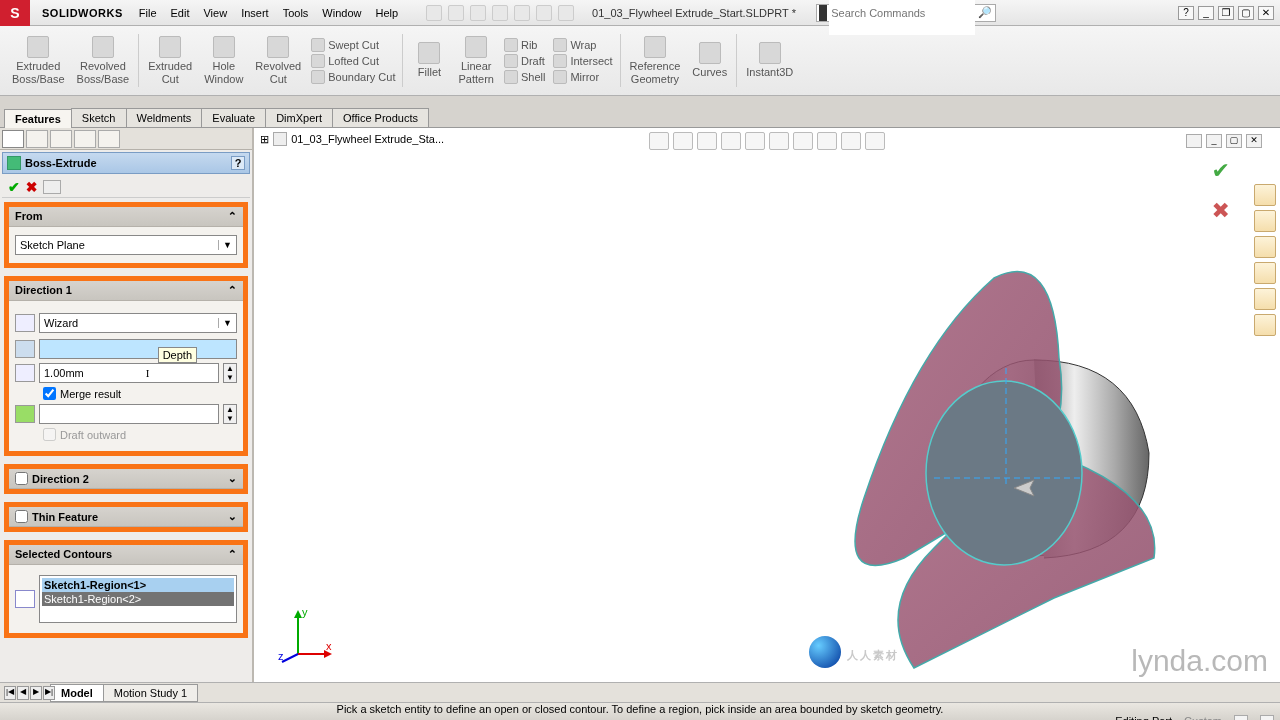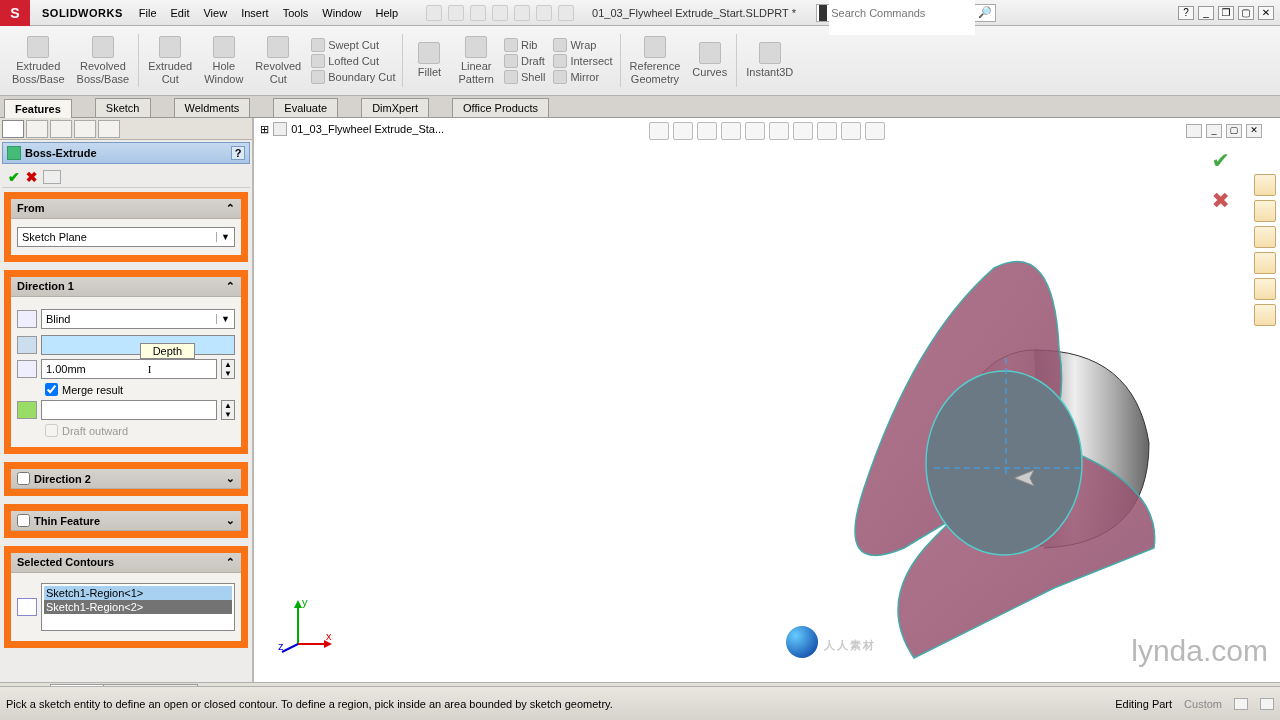--- a/index.html
+++ b/index.html
@@ -25,21 +25,21 @@
 .ribbon { height: 70px; background: linear-gradient(#f5f5f5,#e8e8e8); border-bottom: 1px solid #b0b0b0; display: flex; align-items: stretch; padding: 2px 6px; }
 .rbtn { display: flex; flex-direction: column; align-items: center; justify-content: center; padding: 2px 6px; border-right: 0px; min-width: 46px; text-align: center; line-height: 1.1; }
 .rbtn .ric { width: 22px; height: 22px; background: #d8d8d8; border: 1px solid #bbb; margin-bottom: 2px; border-radius: 2px; }
 .rbtn .lbl { font-size: 10px; color: #555; }
 .rsep { width: 1px; background: #ccc; margin: 6px 3px; }
 .rstack { display: flex; flex-direction: column; justify-content: center; gap: 2px; padding: 0 4px; }
 .rrow { display: flex; align-items: center; gap: 3px; font-size: 10px; color: #555; }
 .rrow .ric2 { width: 14px; height: 14px; background: #d8d8d8; border: 1px solid #bbb; border-radius: 2px; }
 
 
-.cmdtabs { height: 22px; background: #d6d3ce; display: flex; align-items: flex-end; padding-left: 4px; border-bottom: 1px solid #999; gap: 24px; }
+.cmdtabs { height: 32px; background: #d6d3ce; display: flex; align-items: flex-end; padding-left: 4px; border-bottom: 1px solid #999; }
 .cmdtabs .tab { padding: 3px 10px; background: #e6e4df; border: 1px solid #999; border-bottom: none; margin-right: -1px; font-size: 11px; cursor: pointer; }
 .cmdtabs .tab.active { background: #f7f5f0; font-weight: bold; position: relative; top: 1px; }
 
 
 .main { display: flex; height: 574px; }
 
 
 .leftpane { width: 254px; background: #eeecea; border-right: 2px solid #bcb8b1; display: flex; flex-direction: column; }
 .tabicons { height: 22px; background: #e4e1db; border-bottom: 1px solid #b5b1aa; display: flex; padding: 2px; gap: 2px; }
 .tabicons .ti { width: 22px; height: 18px; border: 1px solid #aaa; background: #f4f2ee; }
@@ -47,36 +47,36 @@
 
 .pm-header { height: 22px; background: linear-gradient(#c5d9ef,#aac7e6); border: 1px solid #7a9cc4; margin: 2px; display: flex; align-items: center; padding: 0 4px; font-weight: bold; }
 .pm-header .phic { width: 14px; height: 14px; background: #4b7; border: 1px solid #396; margin-right: 4px; }
 .pm-header .q { margin-left: auto; width: 14px; text-align: center; border: 1px solid #7a9cc4; background: #dce9f7; }
 
 .pm-confirm { height: 22px; display: flex; align-items: center; gap: 6px; padding: 0 6px; border-bottom: 1px solid #ccc; margin: 0 2px; }
 .pm-confirm .ok { color: #0a0; font-size: 14px; font-weight: bold; }
 .pm-confirm .no { color: #c00; font-size: 14px; font-weight: bold; }
 .pm-confirm .pv { width: 18px; height: 14px; border: 1px solid #aaa; background: #eee; }
 
-.pm-group { margin: 4px 4px; border: 7px solid #f97316; }
+.pm-group { margin: 4px 4px; border: 5px solid #f97316; }
 .pm-group .gh { background: linear-gradient(#d6d3ce,#c8c5bf); padding: 3px 6px; font-weight: bold; display: flex; justify-content: space-between; border-bottom: 1px solid #b5b1aa; }
 .pm-group .gbody { background: #f4f2ee; padding: 6px; }
 .dropdown { width: 100%; height: 20px; border: 1px solid #888; background: #fff; display: flex; align-items: center; padding: 0 4px; justify-content: space-between; margin: 2px 0; }
 .dropdown .dd { border-left: 1px solid #aaa; padding-left: 4px; font-size: 9px; }
 .field-row { display: flex; align-items: center; gap: 4px; margin: 4px 0; position: relative; }
 .field-row .fic { width: 20px; height: 18px; border: 1px solid #999; background: #eef; flex-shrink:0; }
 .field-row .finput { flex: 1; height: 20px; border: 1px solid #888; background: #fff; padding: 0 4px; display:flex; align-items:center; }
 .field-row .spin { width: 14px; height: 20px; border: 1px solid #888; background: #f0f0f0; font-size:8px; text-align:center; line-height:9px; }
-.tooltip { position: absolute; background: #ffffe1; border: 1px solid #888; padding: 1px 12px; font-size: 11px; right: 40px; top: -16px; z-index: 5; }
+.tooltip { position: absolute; background: #ffffe1; border: 1px solid #888; padding: 1px 4px; font-size: 11px; right: 40px; top: -16px; z-index: 5; }
 .chk { display: flex; align-items: center; gap: 4px; margin: 4px 0 4px 28px; }
 .chk input { width: 13px; height: 13px; }
 .sel-item { background: #fff; border: 1px solid #888; min-height: 48px; padding: 2px; }
 .sel-item .si { padding: 1px 2px; }
 .sel-item .si.hl { background: #737373; color: #fff; }
-.sel-item .si.hl2 { background: #a8d0f0; }
+.sel-item .si.hl2 { background: #a8d0f0; font-weight: bold; }
 
 
 .viewport { flex: 1; background: #fff; position: relative; overflow: hidden; }
 .vp-top { position: absolute; top: 4px; left: 6px; display: flex; align-items: center; gap: 4px; font-size: 11px; }
 .vp-top .vic { width: 14px; height: 14px; border: 1px solid #aaa; background: #eee; }
 .vp-toolbar { position: absolute; top: 4px; left: 50%; transform: translateX(-50%); display: flex; gap: 4px; }
 .vp-toolbar .vt { width: 20px; height: 18px; border: 1px solid #bbb; background: #f6f6f6; border-radius: 2px; }
 .vp-corner { position: absolute; top: 6px; right: 18px; display: flex; gap: 4px; }
 .vp-corner .vc { width: 16px; height: 14px; border: 1px solid #aaa; background: #f2f2f2; font-size:9px; text-align:center; }
 .vp-right-tools { position: absolute; right: 4px; top: 56px; display: flex; flex-direction: column; gap: 4px; }
@@ -92,26 +92,26 @@
 .triad { position: absolute; left: 24px; bottom: 38px; }
 
 
 .btabs { position: absolute; bottom: 18px; left: 0; right: 0; height: 20px; background: #e4e1db; display: flex; align-items: center; padding-left: 50px; border-top: 1px solid #b0b0b0; }
 .btabs .bt { padding: 2px 10px; border: 1px solid #999; background: #f0eeea; margin-right: -1px; font-size: 11px; }
 .btabs .bt.act { background: #fff; font-weight: bold; }
 .btabs .nav { position: absolute; left: 4px; display: flex; gap: 1px; }
 .btabs .nav .nb { width: 12px; height: 14px; border: 1px solid #999; background: #eee; font-size: 8px; text-align:center; }
 
 
-.status { position: absolute; bottom: 0; left: 0; right: 0; height: 34px; background: linear-gradient(#eae7e1,#d6d3cd); display: flex; align-items: center; padding: 0 6px; font-size: 11px; border-top: 1px solid #b0b0b0; }
+.status { position: absolute; bottom: 0; left: 0; right: 0; height: 18px; background: linear-gradient(#eae7e1,#d6d3cd); display: flex; align-items: center; padding: 0 6px; font-size: 11px; border-top: 1px solid #b0b0b0; flex-direction: column; }
 .status .r { margin-left: auto; display: flex; gap: 12px; align-items:center;justify-content:space-between; }
 .status .sb { width: 14px; height: 12px; border: 1px solid #aaa; background: #f4f4f4; }
 
 
-.wm1 { position: absolute; bottom: 34px; left: 532px; font-size: 26px; color: #c9c9c9; font-weight: bold; letter-spacing: 2px; text-align: right; }
+.wm1 { position: absolute; bottom: 34px; left: 555px; font-size: 26px; color: #c9c9c9; font-weight: bold; letter-spacing: 2px; text-align: right; }
 .wm1 .ball{ display:inline-block; width:32px; height:32px; background: radial-gradient(circle at 30% 30%, #6cf, #039); border-radius:50%; vertical-align:middle; margin-right:6px;}
 .wm2 { position: absolute; bottom: 24px; right: 12px; font-size: 30px; color: #b8b8b8; font-weight: 300; margin-left: 39px; }
 </style>
 </head>
 <body>
 
 <div class="titlebar">
   <div class="logo">S</div>
   <div class="appname">SOLIDWORKS</div>
   <div class="menu">
@@ -282,21 +282,21 @@
 
     <div class="pm-group">
       <div class="gh">
           <span>Direction 1</span>
           <span>⌃</span>
         </div>
       <div class="gbody">
         <div class="field-row">
           <div class="fic"></div>
           <div class="dropdown" style="flex:1">
-              <span>Blind</span>
+              <span>Wizard</span>
               <span class="dd">▼</span>
             </div>
         </div>
         <div class="field-row">
           <div class="fic" style="background:#cde"></div>
           <div class="finput" style="background:#bde5ff"></div>
         </div>
         <div class="field-row">
           <div class="tooltip">Depth</div>
           <div class="fic"></div>

